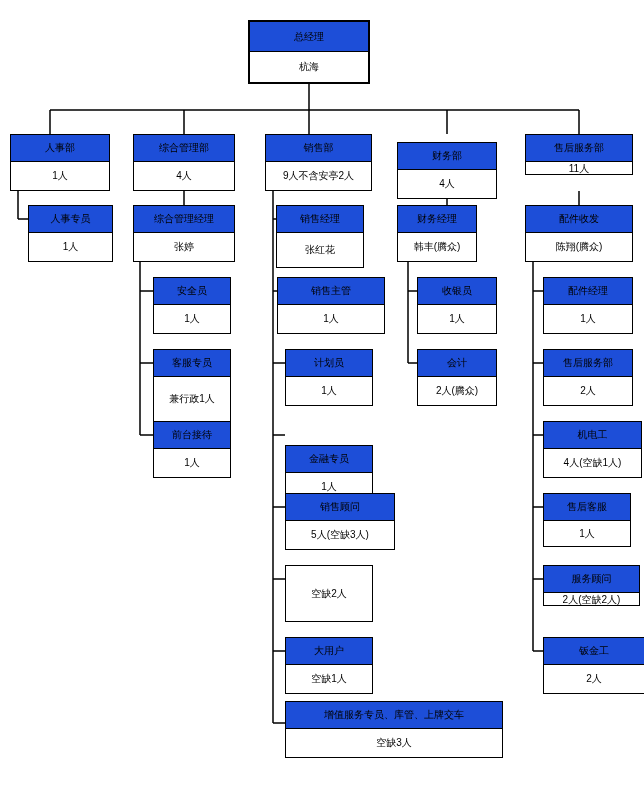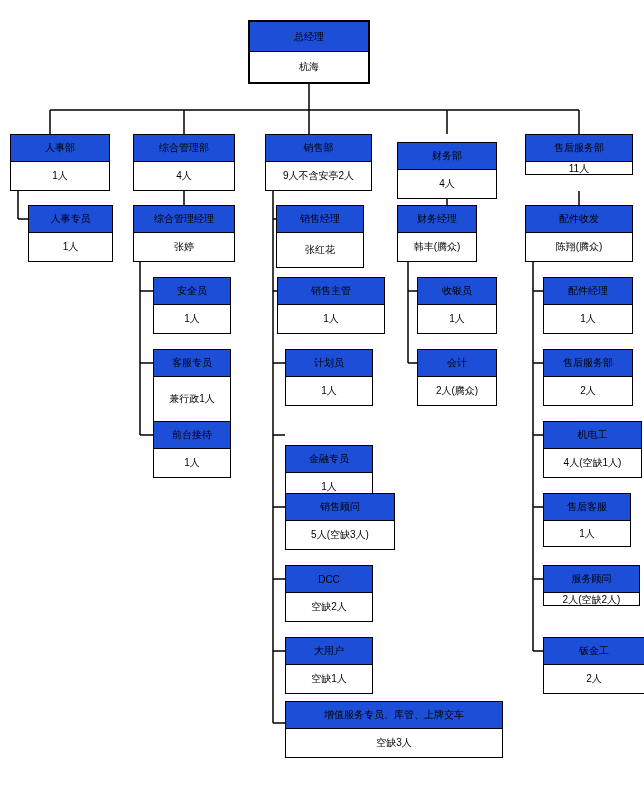--- a/index.html
+++ b/index.html
@@ -79,21 +79,20 @@
   </div>
   <div class="node" style="left:285px;top:445px;width:88px;height:57px">
     <div class="node-title">金融专员</div>
     <div class="node-value">1人</div>
   </div>
   <div class="node" style="left:285px;top:493px;width:110px;height:57px">
     <div class="node-title">销售顾问</div>
     <div class="node-value">5人(空缺3人)</div>
   </div>
   <div class="node" style="left:285px;top:565px;width:88px;height:57px">
-    <div class="node-title">DCC</div>
     <div class="node-value">空缺2人</div>
   </div>
   <div class="node" style="left:285px;top:637px;width:88px;height:57px">
     <div class="node-title">大用户</div>
     <div class="node-value">空缺1人</div>
   </div>
   <div class="node" style="left:285px;top:701px;width:218px;height:57px">
     <div class="node-title">增值服务专员、库管、上牌交车</div>
     <div class="node-value">空缺3人</div>
   </div>

